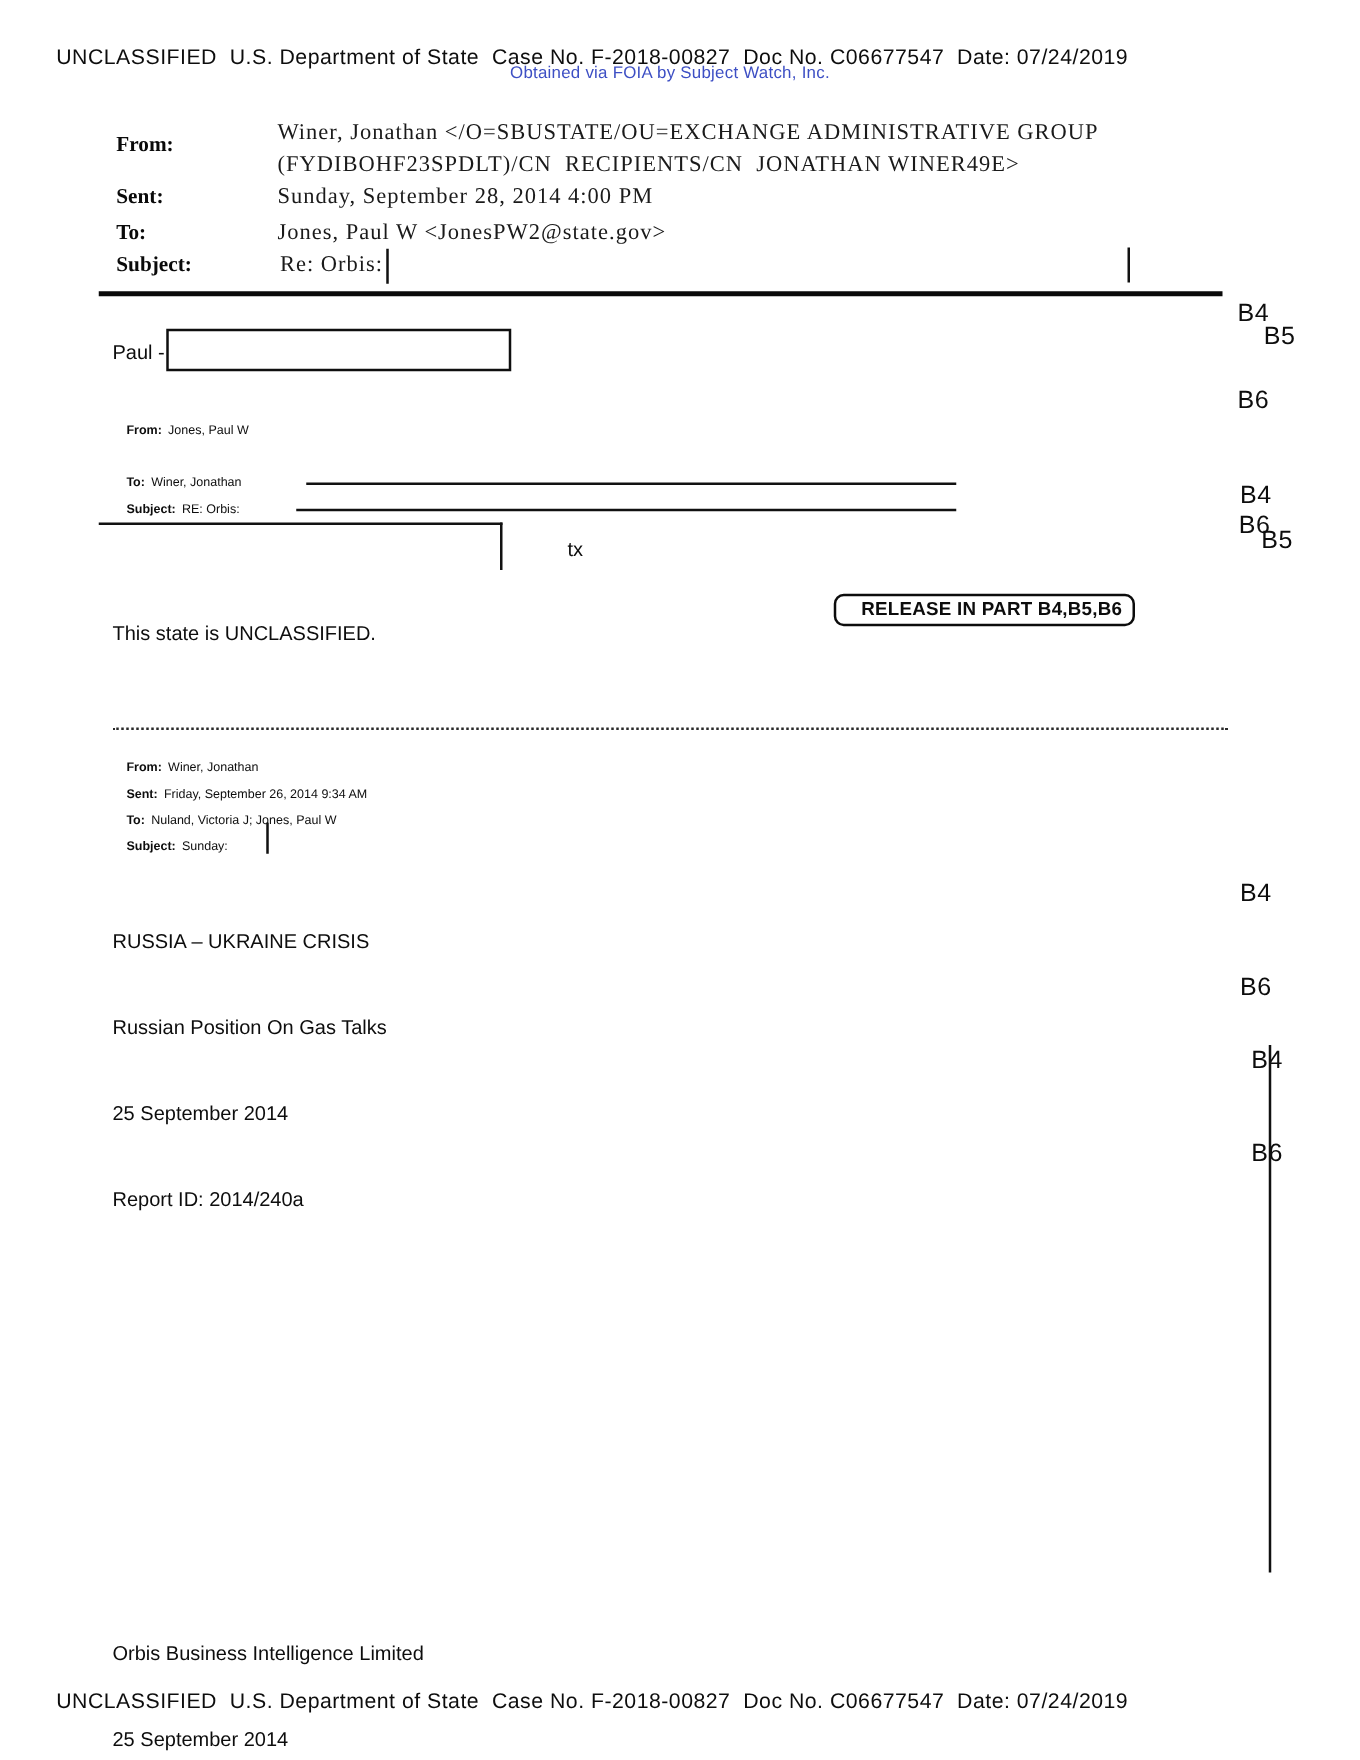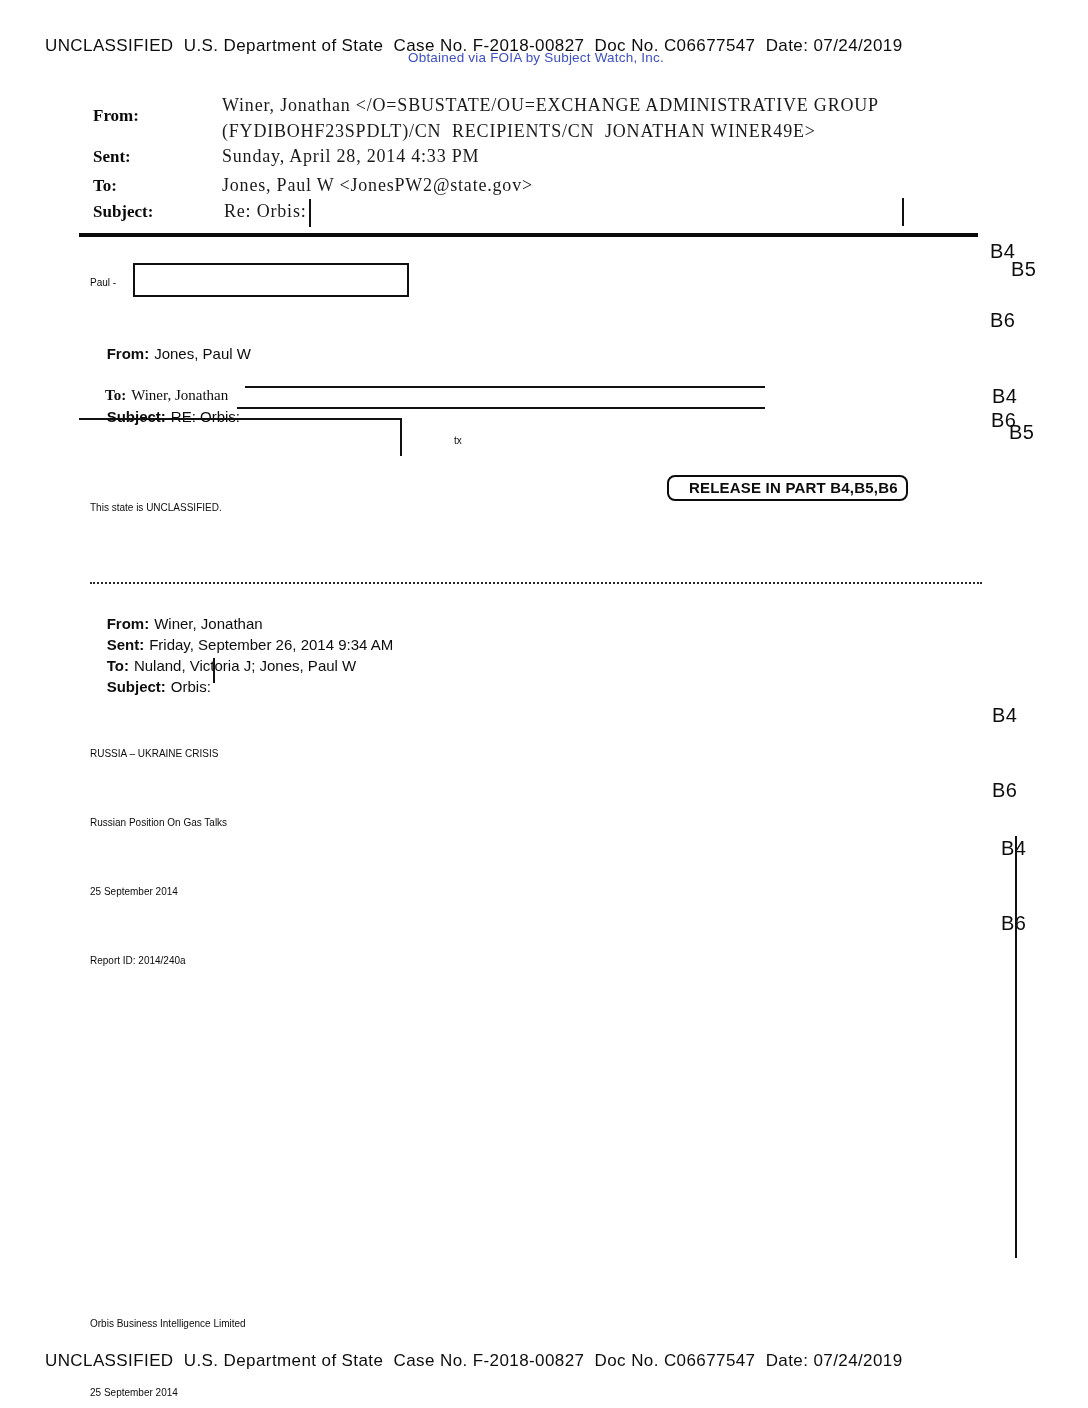--- a/index.html
+++ b/index.html
@@ -12,24 +12,24 @@
 
   
   .class-line { font-size:17px; letter-spacing:0.4px; color:#0d0d0d; }
   .foia { font-size:13.5px; letter-spacing:0.2px; }
 
   
   .h1-label { font-family:"Liberation Serif", serif; font-weight:bold; font-size:17px; color:#0a0a0a; }
   .h1-value { font-family:"Liberation Serif", serif; font-size:18px; letter-spacing:0.8px; color:#1a1a1a; }
 
   
-  .h2-row { font-size:15px; color:#0d0d0d; }
+  .h2-row { font-size:10px; color:#0d0d0d; }
   .h2-row .lbl { font-weight:bold; margin-right:5px; }
 
-  .body-text { font-size:10px; color:#0d0d0d; line-height:23px; }
+  .body-text { font-size:16px; color:#0d0d0d; line-height:23px; }
 
   .bcode { font-size:20px; color:#0d0d0d; line-height:23px; letter-spacing:0.5px; }
 
   .vline { background:#111; width:2px; }
   .hline { background:#111; height:2px; }
   .thick-divider { background:#0a0a0a; height:4px; }
   .dotted-line { border-top:2px dotted #2a2a2a; height:0; }
 
   .redaction-box { border:2px solid #0f0f0f; background:#fff; }
 
@@ -46,21 +46,21 @@
 <div id="page">
 
   <div class="abs class-line" style="left:45px; top:36px;">UNCLASSIFIED  U.S. Department of State  Case No. F-2018-00827  Doc No. C06677547  Date: 07/24/2019</div>
   <div class="abs foia" style="left:408px; top:50px; color:#3d4fc4;">Obtained via FOIA by Subject Watch, Inc.</div>
 
   <div class="abs h1-label" style="left:93px; top:106px;">From:</div>
   <div class="abs h1-value" style="left:222px; top:95px;">Winer, Jonathan &lt;/O=SBUSTATE/OU=EXCHANGE ADMINISTRATIVE GROUP</div>
   <div class="abs h1-value" style="left:222px; top:121px;">(FYDIBOHF23SPDLT)/CN  RECIPIENTS/CN  JONATHAN WINER49E&gt;</div>
 
   <div class="abs h1-label" style="left:93px; top:147px;">Sent:</div>
-  <div class="abs h1-value" style="left:222px; top:146px;">Sunday, April 28, 2014 4:33 PM</div>
+  <div class="abs h1-value" style="left:222px; top:146px;">Sunday, September 28, 2014 4:00 PM</div>
 
   <div class="abs h1-label" style="left:93px; top:176px;">To:</div>
   <div class="abs h1-value" style="left:222px; top:175px;">Jones, Paul W &lt;JonesPW2@state.gov&gt;</div>
 
   <div class="abs h1-label" style="left:93px; top:202px;">Subject:</div>
   <div class="abs h1-value" style="left:224px; top:201px;">Re: Orbis:</div>
 
   <div class="abs vline" style="left:309px; top:199px; height:28px;"></div>
   <div class="abs vline" style="left:902px; top:198px; height:28px;"></div>
 
@@ -72,21 +72,21 @@
   <div class="abs thick-divider" style="left:79px; top:233px; width:899px;"></div>
 
   <div class="abs bcode" style="left:1011px; top:258px;">B5</div>
 
   <div class="abs body-text" style="left:90px; top:271px;">Paul -</div>
   <div class="abs redaction-box" style="left:133px; top:263px; width:272px; height:30px;"></div>
 
   <div class="abs h2-row" style="left:90px; top:328px;">
     <span class="lbl">From:</span><span>Jones, Paul W</span>
   </div>
-  <div class="abs h2-row" style="left:90px; top:370px;font-family:Liberation Serif, serif;">
+  <div class="abs h2-row" style="left:90px; top:370px;">
     <span class="lbl">To:</span><span>Winer, Jonathan</span>
   </div>
   <div class="abs h2-row" style="left:90px; top:391px;">
     <span class="lbl">Subject:</span><span>RE: Orbis:</span>
   </div>
 
   <div class="abs hline" style="left:245px; top:386px; width:520px;"></div>
   <div class="abs hline" style="left:237px; top:407px; width:528px;"></div>
 
   <div class="abs bcode" style="left:992px; top:385px;">B4</div>
@@ -106,21 +106,21 @@
   <div class="abs h2-row" style="left:90px; top:598px;">
     <span class="lbl">From:</span><span>Winer, Jonathan</span>
   </div>
   <div class="abs h2-row" style="left:90px; top:619px;">
     <span class="lbl">Sent:</span><span>Friday, September 26, 2014 9:34 AM</span>
   </div>
   <div class="abs h2-row" style="left:90px; top:640px;">
     <span class="lbl">To:</span><span>Nuland, Victoria J; Jones, Paul W</span>
   </div>
   <div class="abs h2-row" style="left:90px; top:661px;">
-    <span class="lbl">Subject:</span><span>Orbis:</span>
+    <span class="lbl">Subject:</span><span>Sunday:</span>
   </div>
   <div class="abs vline" style="left:213px; top:658px; height:25px;"></div>
 
   <div class="abs bcode" style="left:992px; top:653px; line-height:25px;">
     <div>B4</div>
     <div>B6</div>
   </div>
 
   <div class="abs body-text" style="left:90px; top:696px;">
     <div>RUSSIA – UKRAINE CRISIS</div>

